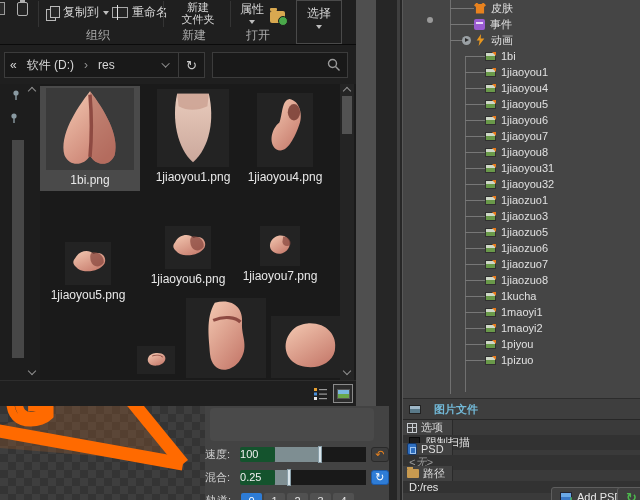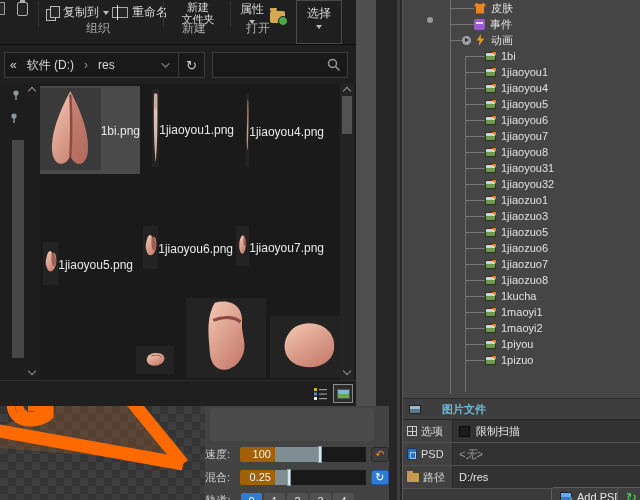--- a/index.html
+++ b/index.html
@@ -4,21 +4,21 @@
 <style>
   html,body{margin:0;padding:0;background:#262626;}
   *{box-sizing:border-box;font-family:"Liberation Sans","DejaVu Sans",sans-serif;}
   #stage{position:relative;width:640px;height:500px;overflow:hidden;background:#262626;color:#ddd;}
 
   
   #explorer{position:absolute;left:0;top:0;width:356px;height:406px;background:#1f1f1f;}
   #ribbon{position:relative;height:45px;border-bottom:1px solid #0b0b0b;}
   .rb-item{position:absolute;display:flex;align-items:center;gap:4px;color:#d6d6d6;font-size:12px;}
   .rb-sep{position:absolute;top:1px;height:26px;border-left:1px solid #343434;}
-  .grp-label{position:absolute;top:20px;width:60px;text-align:center;color:#ababab;font-size:12px;}
+  .grp-label{position:absolute;top:27px;width:60px;text-align:center;color:#ababab;font-size:12px;}
   .caret{width:0;height:0;border-left:3px solid transparent;border-right:3px solid transparent;border-top:4px solid #bdbdbd;}
   .ico-clip{width:11px;height:14px;border:1px solid #b0b0b0;border-radius:2px;position:relative;background:#242424;}
   .ico-clip::before{content:'';position:absolute;left:2px;top:-3px;width:5px;height:3px;background:#b0b0b0;}
   .ico-pages{width:13px;height:14px;position:relative;}
   .ico-pages::before,.ico-pages::after{content:'';position:absolute;width:8px;height:10px;border:1px solid #b8b8b8;background:#262626;}
   .ico-pages::before{left:0;top:3px;}.ico-pages::after{left:4px;top:0;}
   .ico-rename{width:16px;height:11px;border:1px solid #a8a8a8;position:relative;background:#242424;}
   .ico-rename::before{content:'';position:absolute;left:4px;top:-3px;width:1px;height:15px;background:#e0e0e0;}
   .ico-foldhist{width:15px;height:12px;background:#d8a850;border-radius:2px;position:relative;}
   .ico-foldhist::before{content:'';position:absolute;left:0;top:-3px;width:7px;height:3px;background:#d8a850;border-radius:1px;}
@@ -36,21 +36,21 @@
   #crumb-chevron{margin-left:auto;margin-right:8px;transform:rotate(-45deg) translateY(-2px);}
   #refresh-seg{border-left:1px solid #3c3c3c;height:100%;display:flex;align-items:center;padding:0 7px;color:#c8c8c8;font-size:13px;}
   #searchbox{left:212px;width:136px;}
   #searchbox input{flex:1;background:transparent;border:none;outline:none;color:#ddd;font-size:12px;padding:0 6px;min-width:0;}
 
   #filearea{position:absolute;left:0;top:84px;width:356px;height:296px;background:#1a1a1a;}
   #navstrip{position:absolute;left:0;top:0;width:40px;height:296px;background:#1d1d1d;}
   .pin{position:absolute;color:#8a9aa2;}
   #nav-thumb{position:absolute;left:12px;top:56px;width:12px;height:218px;background:#474747;}
   #file-grid{position:absolute;left:40px;top:2px;width:300px;height:292px;}
-  .file-item{position:absolute;display:flex;flex-direction:row;align-items:center;text-align:right;}
+  .file-item{position:absolute;display:flex;flex-direction:column;align-items:center;text-align:right;}
   .file-item.selected{background:#4a4a4a;padding:2px 0 4px 0;}
   .fthumb{background:#232323;display:flex;align-items:center;justify-content:center;}
   .file-item.selected .fthumb{background:#3a3a3a;}
   .fthumb svg{width:100%;height:100%;}
   .fname{margin-top:3px;font-size:12px;color:#e8e8e8;white-space:nowrap;}
   .fi0{left:0;top:0;width:100px;} .fi0 .fthumb{width:88px;height:82px;}
   .fi1{left:112px;top:3px;width:82px;} .fi1 .fthumb{width:72px;height:78px;}
   .fi2{left:206px;top:7px;width:78px;} .fi2 .fthumb{width:56px;height:74px;}
   .fi3{left:3px;top:156px;width:90px;} .fi3 .fthumb{width:46px;height:43px;}
   .fi4{left:103px;top:140px;width:90px;} .fi4 .fthumb{width:46px;height:43px;}
@@ -74,22 +74,22 @@
   
   #viewport{position:absolute;left:0;top:406px;width:205px;height:94px;
     background:conic-gradient(#3e3e3e 25%,#343434 0 50%,#3e3e3e 0 75%,#343434 0);
     background-size:16px 16px;}
   #viewport svg{position:absolute;left:0;top:0;}
 
   
   #ctrlpanel{position:absolute;left:205px;top:406px;width:184px;height:94px;background:#434343;overflow:hidden;}
   #ctrl-recess{position:absolute;left:5px;top:2px;width:164px;height:33px;background:#4a4a4a;border-radius:4px;}
   .ctl-row{position:absolute;left:0;width:184px;height:15px;display:flex;align-items:center;font-size:11px;color:#cfcfcf;}
-  .ctl-label{width:26px;text-align:center;margin-right:10px;}
-  .val-box{width:36px;height:15px;background:#a16207;border-radius:2px;color:#f0f0f0;text-align:right;padding:1px 4px 0 0;}
+  .ctl-label{width:26px;text-align:right;margin-right:10px;}
+  .val-box{width:36px;height:15px;background:#14532d;border-radius:2px;color:#f0f0f0;padding:1px 4px 0 0;}
   .slider{position:relative;width:94px;height:15px;background:#191919;}
   .slider .fill{position:absolute;left:0;top:0;height:100%;background:#7e8e92;}
   .slider .handle{position:absolute;top:-1px;width:4px;height:17px;background:#d8e4ea;border:1px solid #8aa0aa;}
   .mini-btn{width:19px;height:15px;margin-left:5px;border-radius:3px;display:flex;align-items:center;justify-content:center;font-size:11px;}
   #undo-btn{background:#3d3d3d;border:1px solid #2a2a2a;color:#e8821e;}
   #loop-btn{background:#2e7cd6;border:1px solid #1d5aa8;color:#fff;}
   #track-buttons{display:flex;gap:2px;}
   .track-btn{width:21px;height:15px;background:#515151;color:#e8e8e8;border-radius:2px;font-size:11px;display:flex;align-items:center;justify-content:center;}
   .track-btn.active{background:#2e7cd6;color:#fff;}
 
@@ -114,24 +114,24 @@
   .tlabel{white-space:nowrap;}
   .shirt-icon{width:12px;height:11px;background:#e8821e;clip-path:polygon(22% 0,38% 14%,62% 14%,78% 0,100% 26%,84% 42%,84% 100%,16% 100%,16% 42%,0 26%);}
   .event-icon{width:11px;height:11px;border-radius:2px;background:#9a5bd0;position:relative;}
   .event-icon::after{content:'';position:absolute;left:2px;top:3px;width:7px;height:2px;background:#e8d8f8;}
   .animation-icon{width:11px;height:12px;background:#e8961e;clip-path:polygon(55% 0,15% 55%,42% 55%,33% 100%,85% 38%,52% 38%);}
   .images-icon{width:13px;height:10px;border:1px solid #5a3a18;background:linear-gradient(180deg,#e8b060 0 40%,#b06a28 40%);}
   .image-file-icon{width:11px;height:9px;border:1px solid #303030;background:linear-gradient(180deg,#cfd8c8 0 45%,#6a9a4a 45%);position:relative;}
   .image-file-icon::after{content:'';position:absolute;right:-1px;top:-1px;border-left:4px solid transparent;border-top:4px solid #e87818;}
 
   #img-section{position:absolute;left:0;top:398px;width:238px;height:102px;background:#3a3a3a;}
-  #img-header{height:22px;display:flex;align-items:center;gap:21px;padding-left:6px;background:#3e3e3e;border-top:1px solid #2c2c2c;border-bottom:1px solid #272727;}
+  #img-header{height:22px;display:flex;align-items:center;gap:13px;padding-left:6px;background:#3e3e3e;border-top:1px solid #2c2c2c;border-bottom:1px solid #272727;}
   #img-header .title{color:#72b9d8;font-size:11px;font-weight:bold;}
   .hdr-pic-icon{width:12px;height:9px;border:1px solid #222;background:linear-gradient(180deg,#9fb8c8 0 45%,#5a7a8a 45%);}
-  .prop-row{height:23px;display:flex;border-bottom:1px solid #515151;}
+  .prop-row{height:23px;display:flex;border-bottom:1px solid #515151;flex-direction:column;}
   .prop-lab{width:50px;background:#414141;border-right:1px solid #2a2a2a;display:flex;align-items:center;gap:4px;padding-left:4px;font-size:11px;color:#dcdcdc;}
   .prop-val{flex:1;background:#323232;display:flex;align-items:center;padding-left:6px;font-size:11px;color:#e6e6e6;}
   .prop-val.muted{color:#9a9a9a;font-style:italic;}
   .cbx{width:11px;height:11px;background:#1c1c1c;border:1px solid #0a0a0a;margin-right:6px;}
   .ico-grid{width:10px;height:10px;border:1px solid #c8ccd0;background:
     linear-gradient(#c8ccd0,#c8ccd0) 50% 0/1px 100% no-repeat,
     linear-gradient(#c8ccd0,#c8ccd0) 0 50%/100% 1px no-repeat;}
   .ico-folder{width:12px;height:9px;background:#c89a50;border-radius:1px;position:relative;}
   .ico-folder::before{content:'';position:absolute;left:0;top:-2px;width:6px;height:2px;background:#c89a50;}
   .ico-psd{width:10px;height:12px;background:#2f6fc0;border-radius:2px;border:1px solid #14386a;position:relative;}

